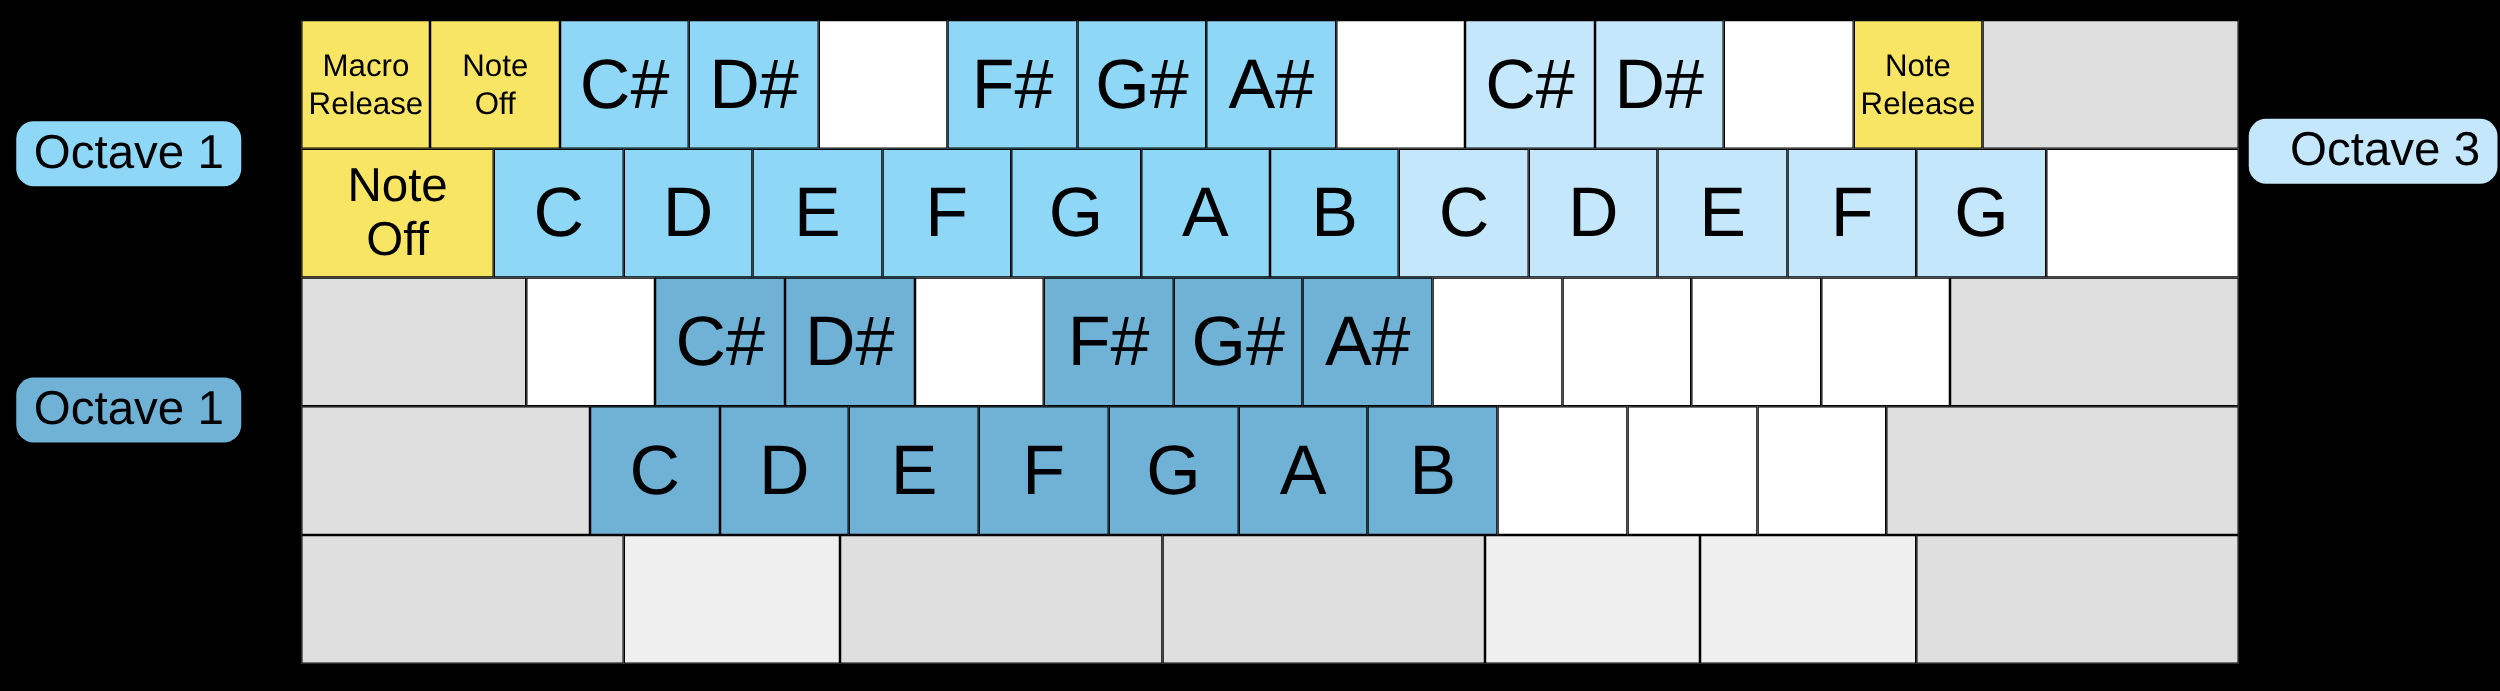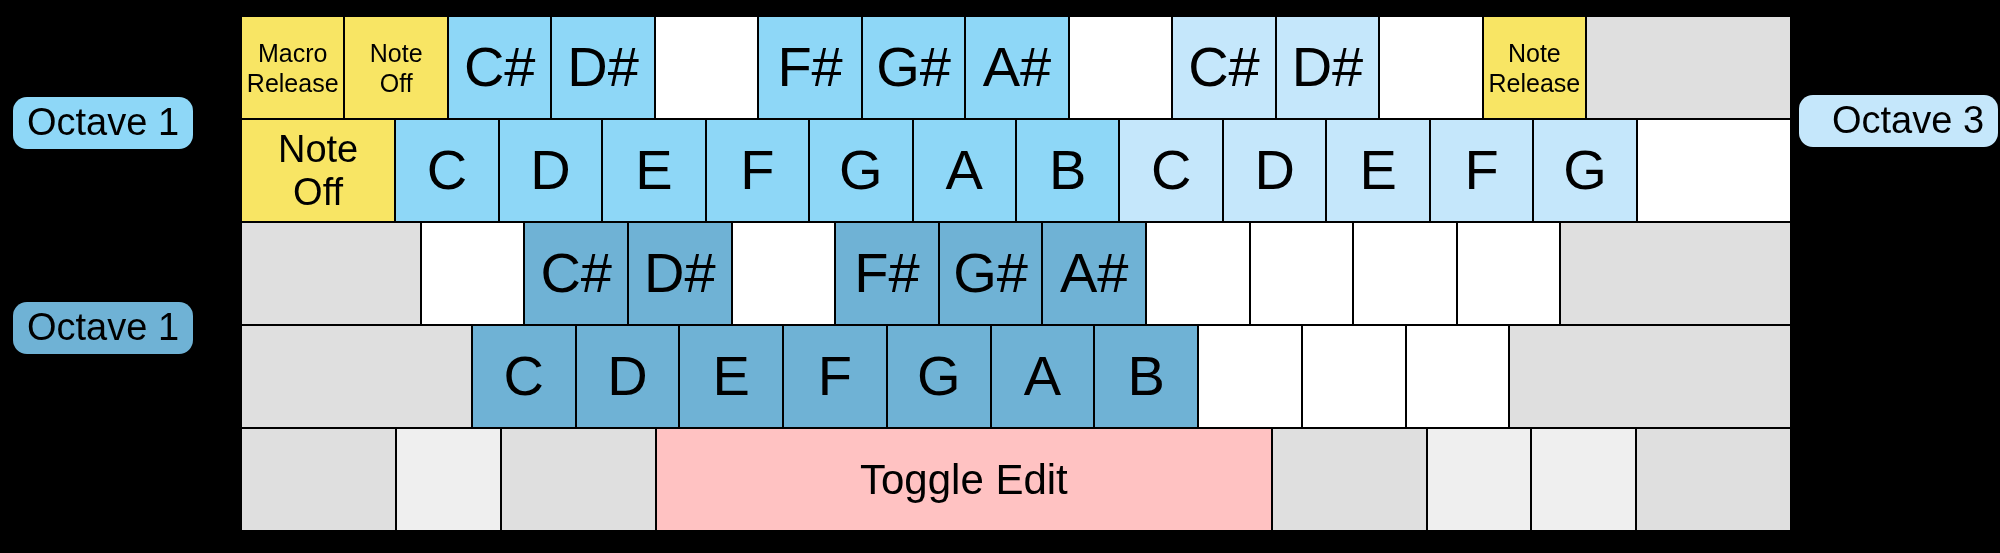--- a/index.html
+++ b/index.html
@@ -130,20 +130,19 @@
         <div class="key size-xl" style="flex: 1 1 0px; background: rgb(111, 178, 213); border-color: rgb(0, 0, 0);">B</div>
         <div class="key size-xl" style="flex: 1 1 0px; background: rgb(255, 255, 255); border-color: rgb(0, 0, 0);"></div>
         <div class="key size-xl" style="flex: 1 1 0px; background: rgb(255, 255, 255); border-color: rgb(0, 0, 0);"></div>
         <div class="key size-xl" style="flex: 1 1 0px; background: rgb(255, 255, 255); border-color: rgb(0, 0, 0);"></div>
         <div class="key size-xl" style="flex: 2.75 2.75 0px; background: rgb(223, 223, 223); border-color: rgb(0, 0, 0);"></div>
       </div>
       <div class="krow">
         <div class="key size-xl" style="flex: 1.5 1.5 0px; background: rgb(223, 223, 223); border-color: rgb(0, 0, 0);"></div>
         <div class="key size-xl" style="flex: 1 1 0px; background: rgb(239, 239, 239); border-color: rgb(0, 0, 0);"></div>
         <div class="key size-xl" style="flex: 1.5 1.5 0px; background: rgb(223, 223, 223); border-color: rgb(0, 0, 0);"></div>
-        <div class="key size-lg" style="flex: 6 6 0px; background: rgb(255, 194, 194); border-color: rgb(0, 0, 0);">Toggle Edit</div>
         <div class="key size-xl" style="flex: 1.5 1.5 0px; background: rgb(223, 223, 223); border-color: rgb(0, 0, 0);"></div>
         <div class="key size-xl" style="flex: 1 1 0px; background: rgb(239, 239, 239); border-color: rgb(0, 0, 0);"></div>
         <div class="key size-xl" style="flex: 1 1 0px; background: rgb(239, 239, 239); border-color: rgb(0, 0, 0);"></div>
         <div class="key size-xl" style="flex: 1.5 1.5 0px; background: rgb(223, 223, 223); border-color: rgb(0, 0, 0);"></div>
       </div>
     </div>
 </div>
 
 </body></html>

